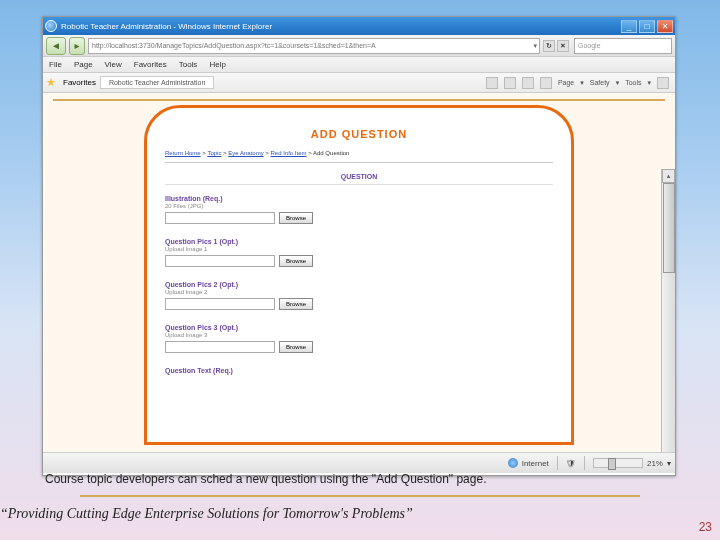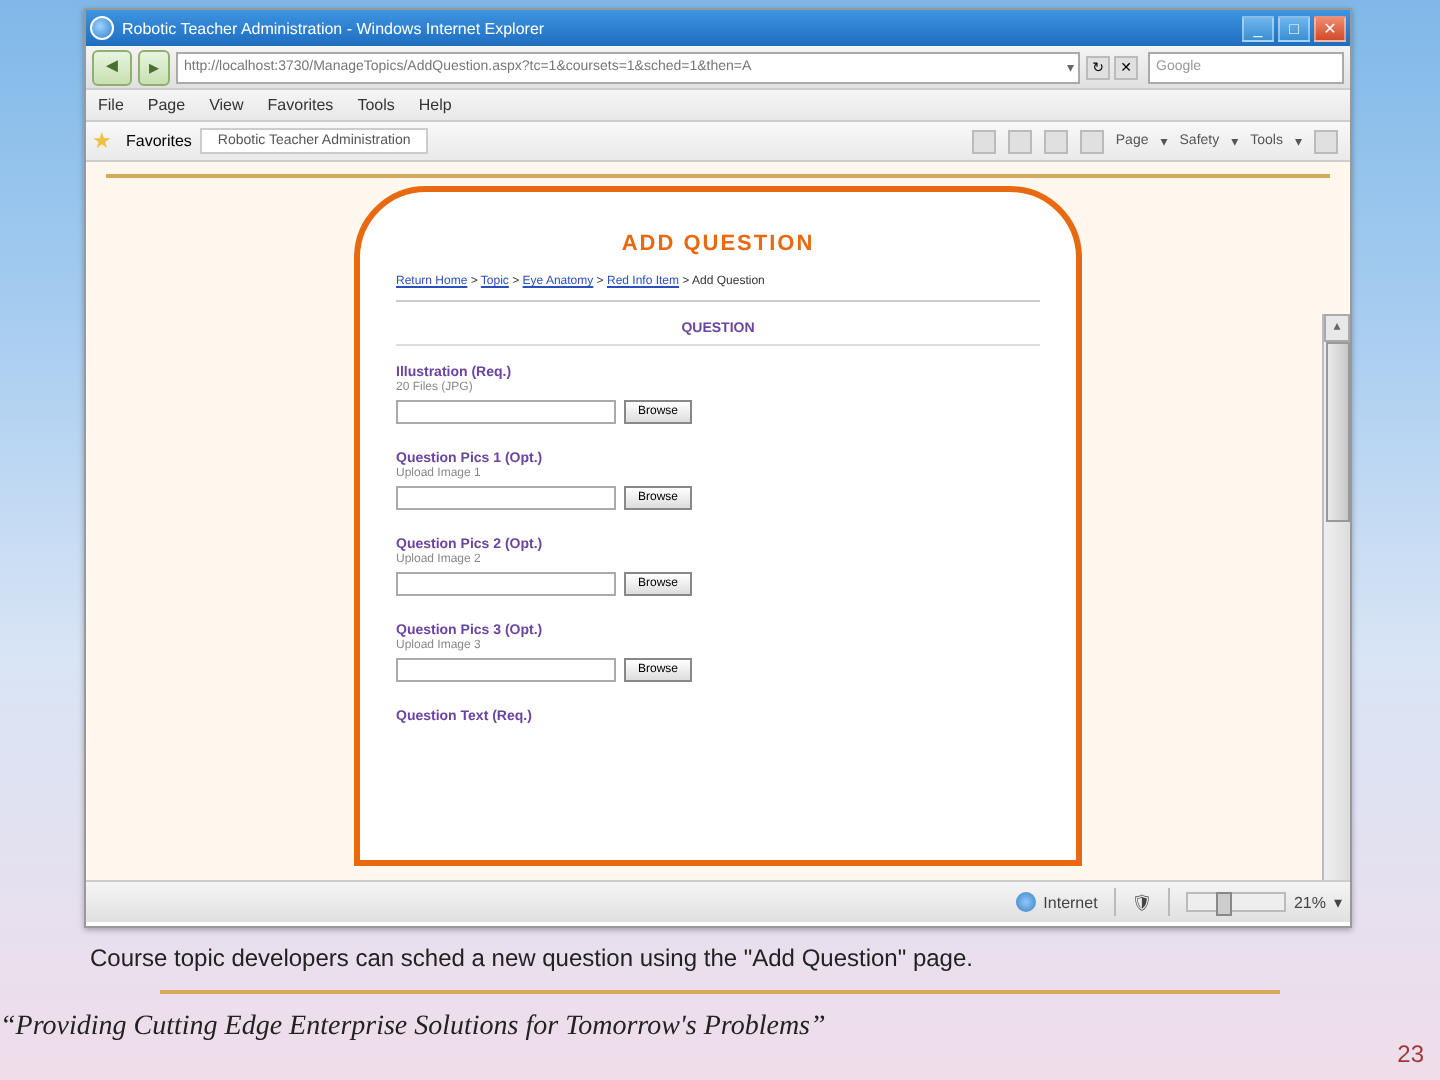--- a/index.html
+++ b/index.html
@@ -1,17 +1,17 @@
 <!DOCTYPE html>
 <html><head>
 <meta charset="utf-8">
 <style>
   * { margin:0; padding:0; box-sizing:border-box; font-family:Tahoma,Arial,sans-serif; }
   body { width:720px; height:540px; background:linear-gradient(to bottom,#7fb8e8 0%,#a8cdf0 30%,#d8e4f5 60%,#f0ddea 100%); position:relative; }
-  .browser { position:absolute; top:4px; left:42px; width:634px; height:460px; background:#fff; border:1px solid #999; box-shadow:0 1px 3px rgba(0,0,0,0.3); }
+  .browser { position:absolute; top:16px; left:42px; width:634px; height:460px; background:#fff; border:1px solid #999; box-shadow:0 1px 3px rgba(0,0,0,0.3); }
   .titlebar { height:18px; background:linear-gradient(to bottom,#3d95e0,#1f6dc0); display:flex; align-items:center; padding:0 2px; color:#fff; font-size:8px; }
   .titlebar .ie-icon { width:12px; height:12px; background:radial-gradient(circle at 40% 40%,#9fd4ff,#2a7fc8); border-radius:50%; margin-right:4px; border:1px solid #fff; }
   .titlebar .title { flex:1; }
   .winbtns { display:flex; gap:2px; }
   .winbtns div { width:16px; height:13px; display:flex; align-items:center; justify-content:center; font-size:8px; color:#fff; border:1px solid rgba(255,255,255,0.4); }
   .winbtns .min,.winbtns .max { background:linear-gradient(to bottom,#6eb5f0,#3a8fd0); }
   .winbtns .close { background:linear-gradient(to bottom,#f08a6e,#d04a2a); }
   .navbar { height:22px; background:linear-gradient(to bottom,#f5f5f5,#e0e0e0); border-bottom:1px solid #ccc; display:flex; align-items:center; padding:0 3px; gap:3px; }
   .navbtn { width:20px; height:18px; background:linear-gradient(to bottom,#e8f4e0,#c8e0b0); border:1px solid #8fb070; border-radius:3px; display:flex; align-items:center; justify-content:center; font-size:10px; color:#4a7030; }
   .urlbar { flex:1; height:16px; background:#fff; border:1px solid #aaa; font-size:7px; padding:1px 16px 1px 3px; color:#777; display:flex; align-items:center; position:relative; }
@@ -21,21 +21,21 @@
   .searchbar { width:98px; height:16px; background:#fff; border:1px solid #aaa; font-size:7px; padding:1px 3px; color:#999; display:flex; align-items:center; }
   .menubar { height:16px; background:linear-gradient(to bottom,#f5f5f5,#e8e8e8); border-bottom:1px solid #ccc; display:flex; align-items:center; font-size:8px; color:#333; }
   .menubar span { padding:0 6px; }
   .favbar { height:20px; background:linear-gradient(to bottom,#f8f8f8,#eaeaea); border-bottom:1px solid #ccc; display:flex; align-items:center; font-size:8px; }
   .favbar .star { width:14px; height:14px; margin:0 3px; color:#f0c040; font-size:11px; }
   .favbar .tab { background:#fff; border:1px solid #ccc; padding:2px 8px; margin-left:4px; font-size:7px; color:#555; }
   .favbar .toolgrp { margin-left:auto; display:flex; align-items:center; gap:6px; padding-right:6px; font-size:7px; color:#555; }
   .favbar .toolgrp .ico { width:12px; height:12px; background:#e0e0e0; border:1px solid #bbb; }
   .content { height:360px; background:#fff8ee; overflow:hidden; position:relative; border-bottom:1px solid #ccc; }
   .content .hr-top { height:2px; background:#d6a95a; margin:6px 10px 4px; }
-  .card { margin:0 auto; width:364px; background:#fff; border:3px solid #e8690f; border-top-left-radius:36px; border-top-right-radius:36px; padding:12px 18px 0; height:340px; overflow:hidden; }
+  .card { margin:0 auto; width:430px; background:#fff; border:3px solid #e8690f; border-top-left-radius:36px; border-top-right-radius:36px; padding:12px 18px 0; height:340px; overflow:hidden; }
   .card h1 { text-align:center; color:#e8690f; font-size:11px; font-weight:bold; letter-spacing:1px; margin:8px 0 10px; }
   .bc { font-size:6px; color:#333; margin-bottom:10px; border-bottom:1px solid #ccc; padding-bottom:6px; }
   .bc a { color:#2a4fbe; text-decoration:underline; }
   .qh { text-align:center; font-size:7px; font-weight:bold; color:#6a44a0; border-bottom:1px solid #ddd; padding-bottom:4px; margin-bottom:10px; }
   .fld { margin-bottom:14px; }
   .fld .lbl { font-size:7px; font-weight:bold; color:#6a44a0; }
   .fld .sub { font-size:6px; color:#888; margin:1px 0 3px; }
   .fld .row { display:flex; align-items:center; gap:4px; }
   .fld input.f { width:110px; height:12px; border:1px solid #aaa; font-size:6px; }
   .fld button.br { height:12px; font-size:6px; padding:0 6px; background:linear-gradient(to bottom,#fff,#ddd); border:1px solid #888; }

